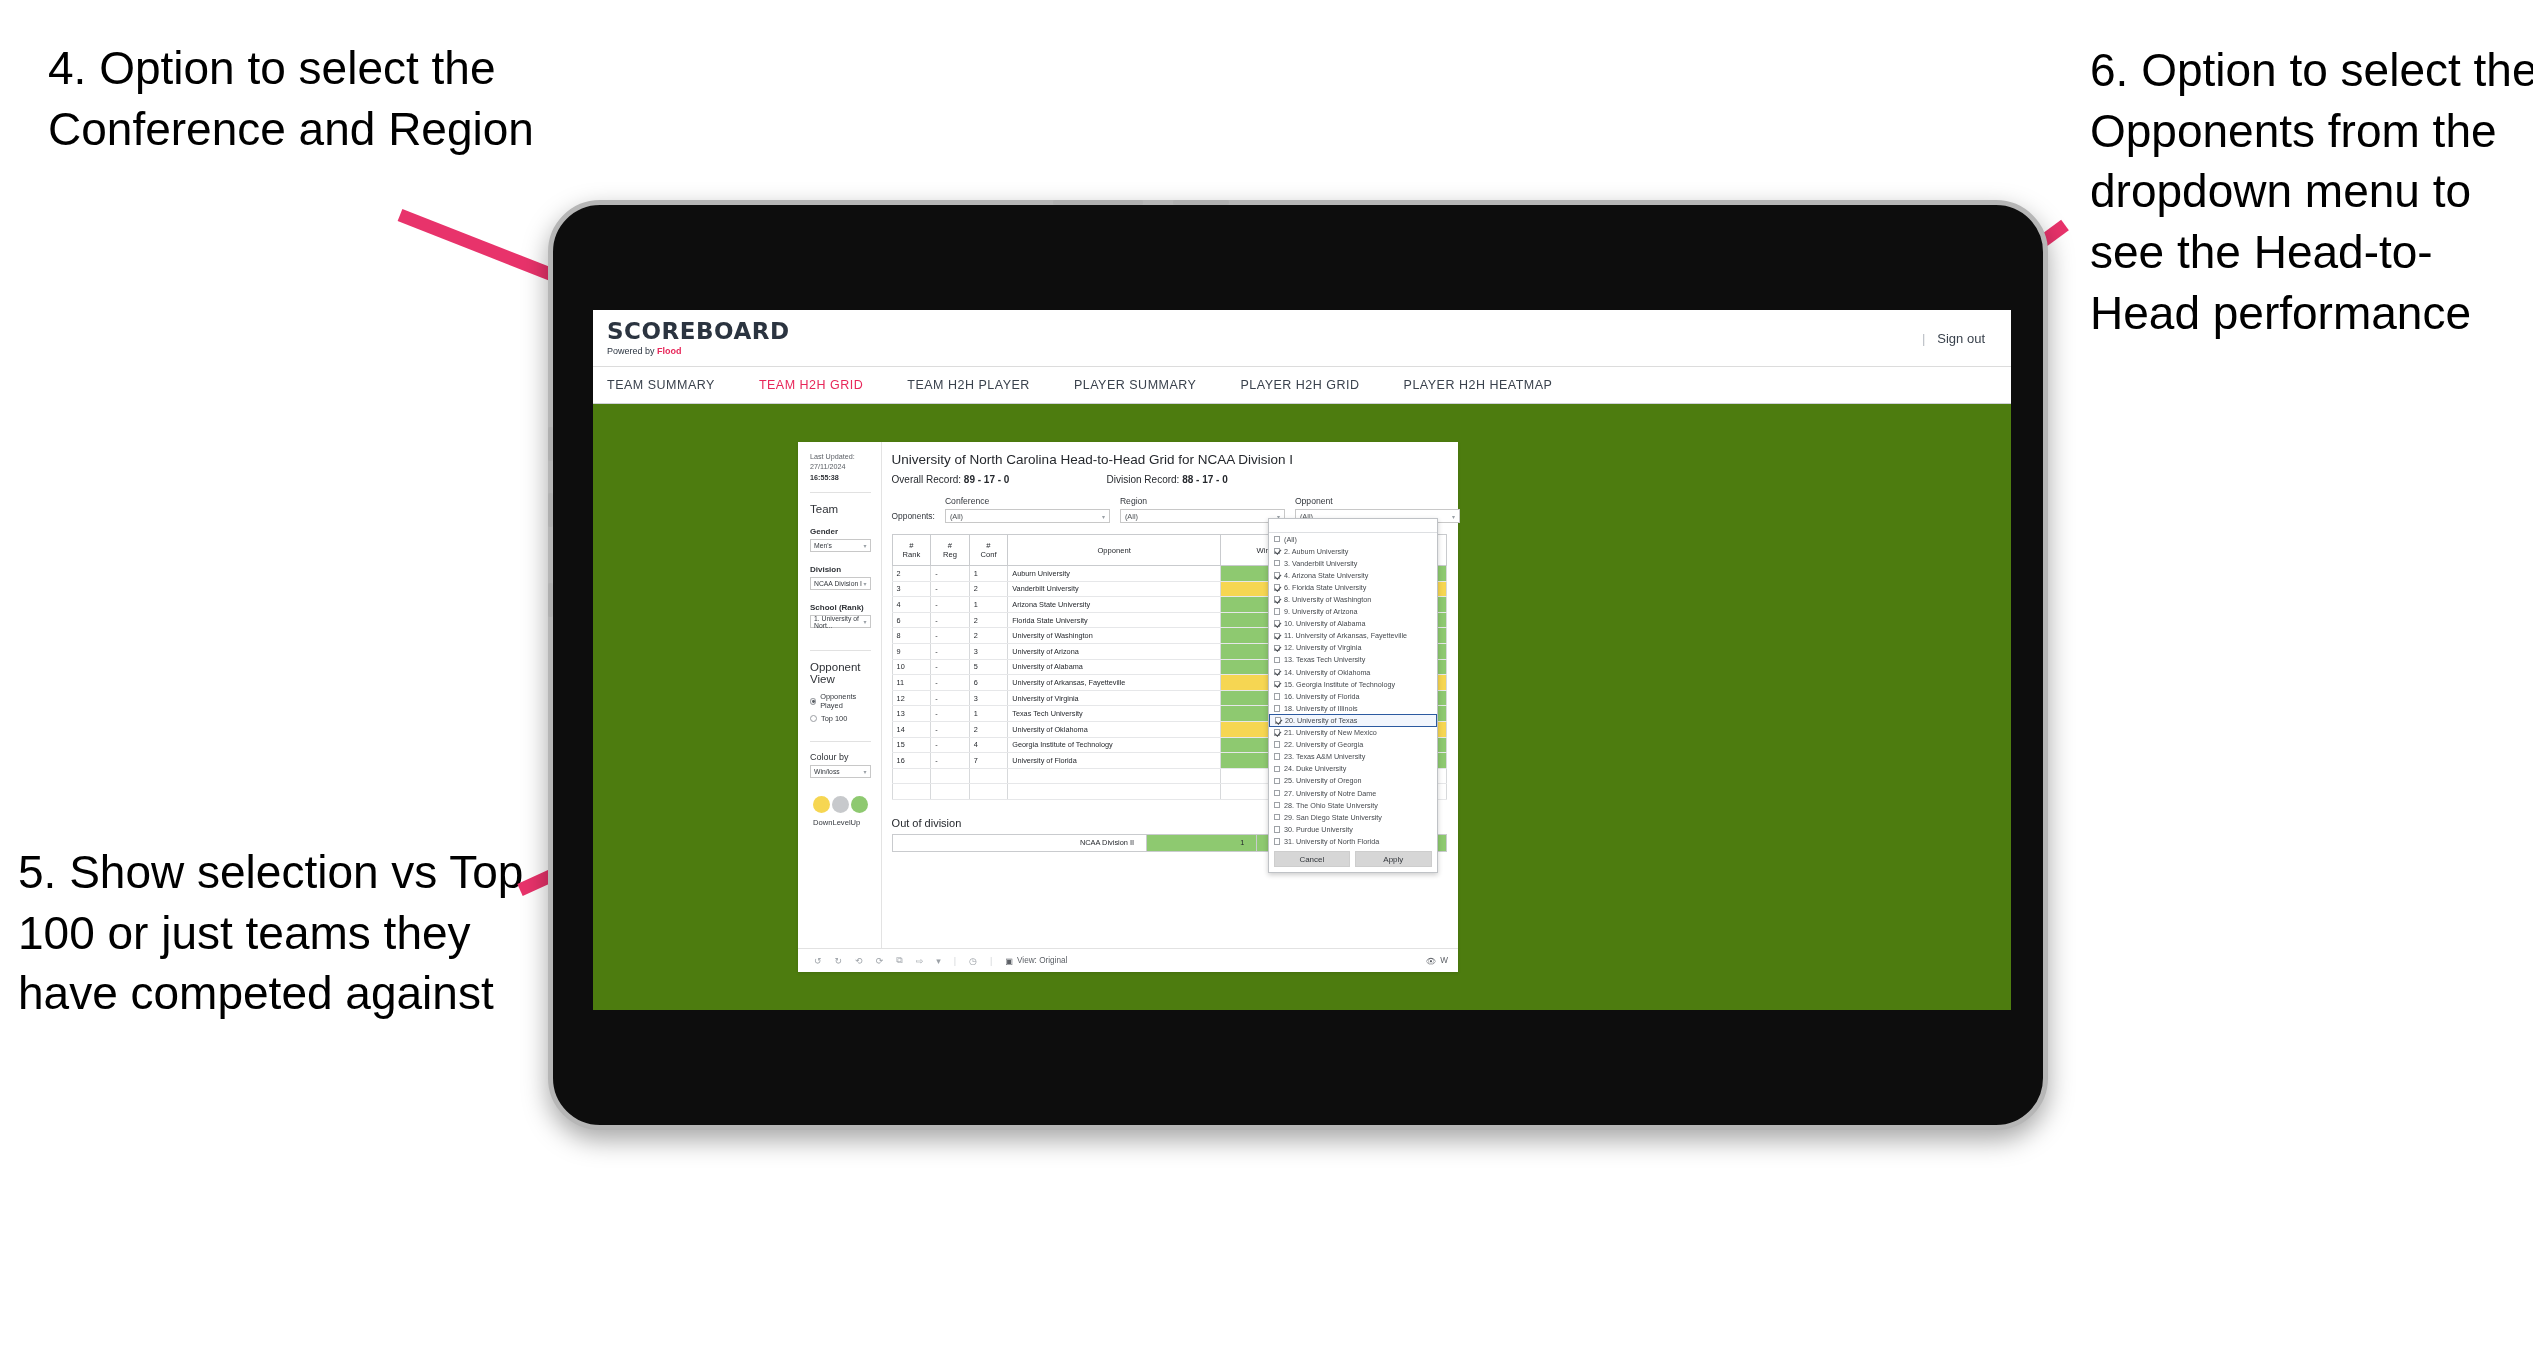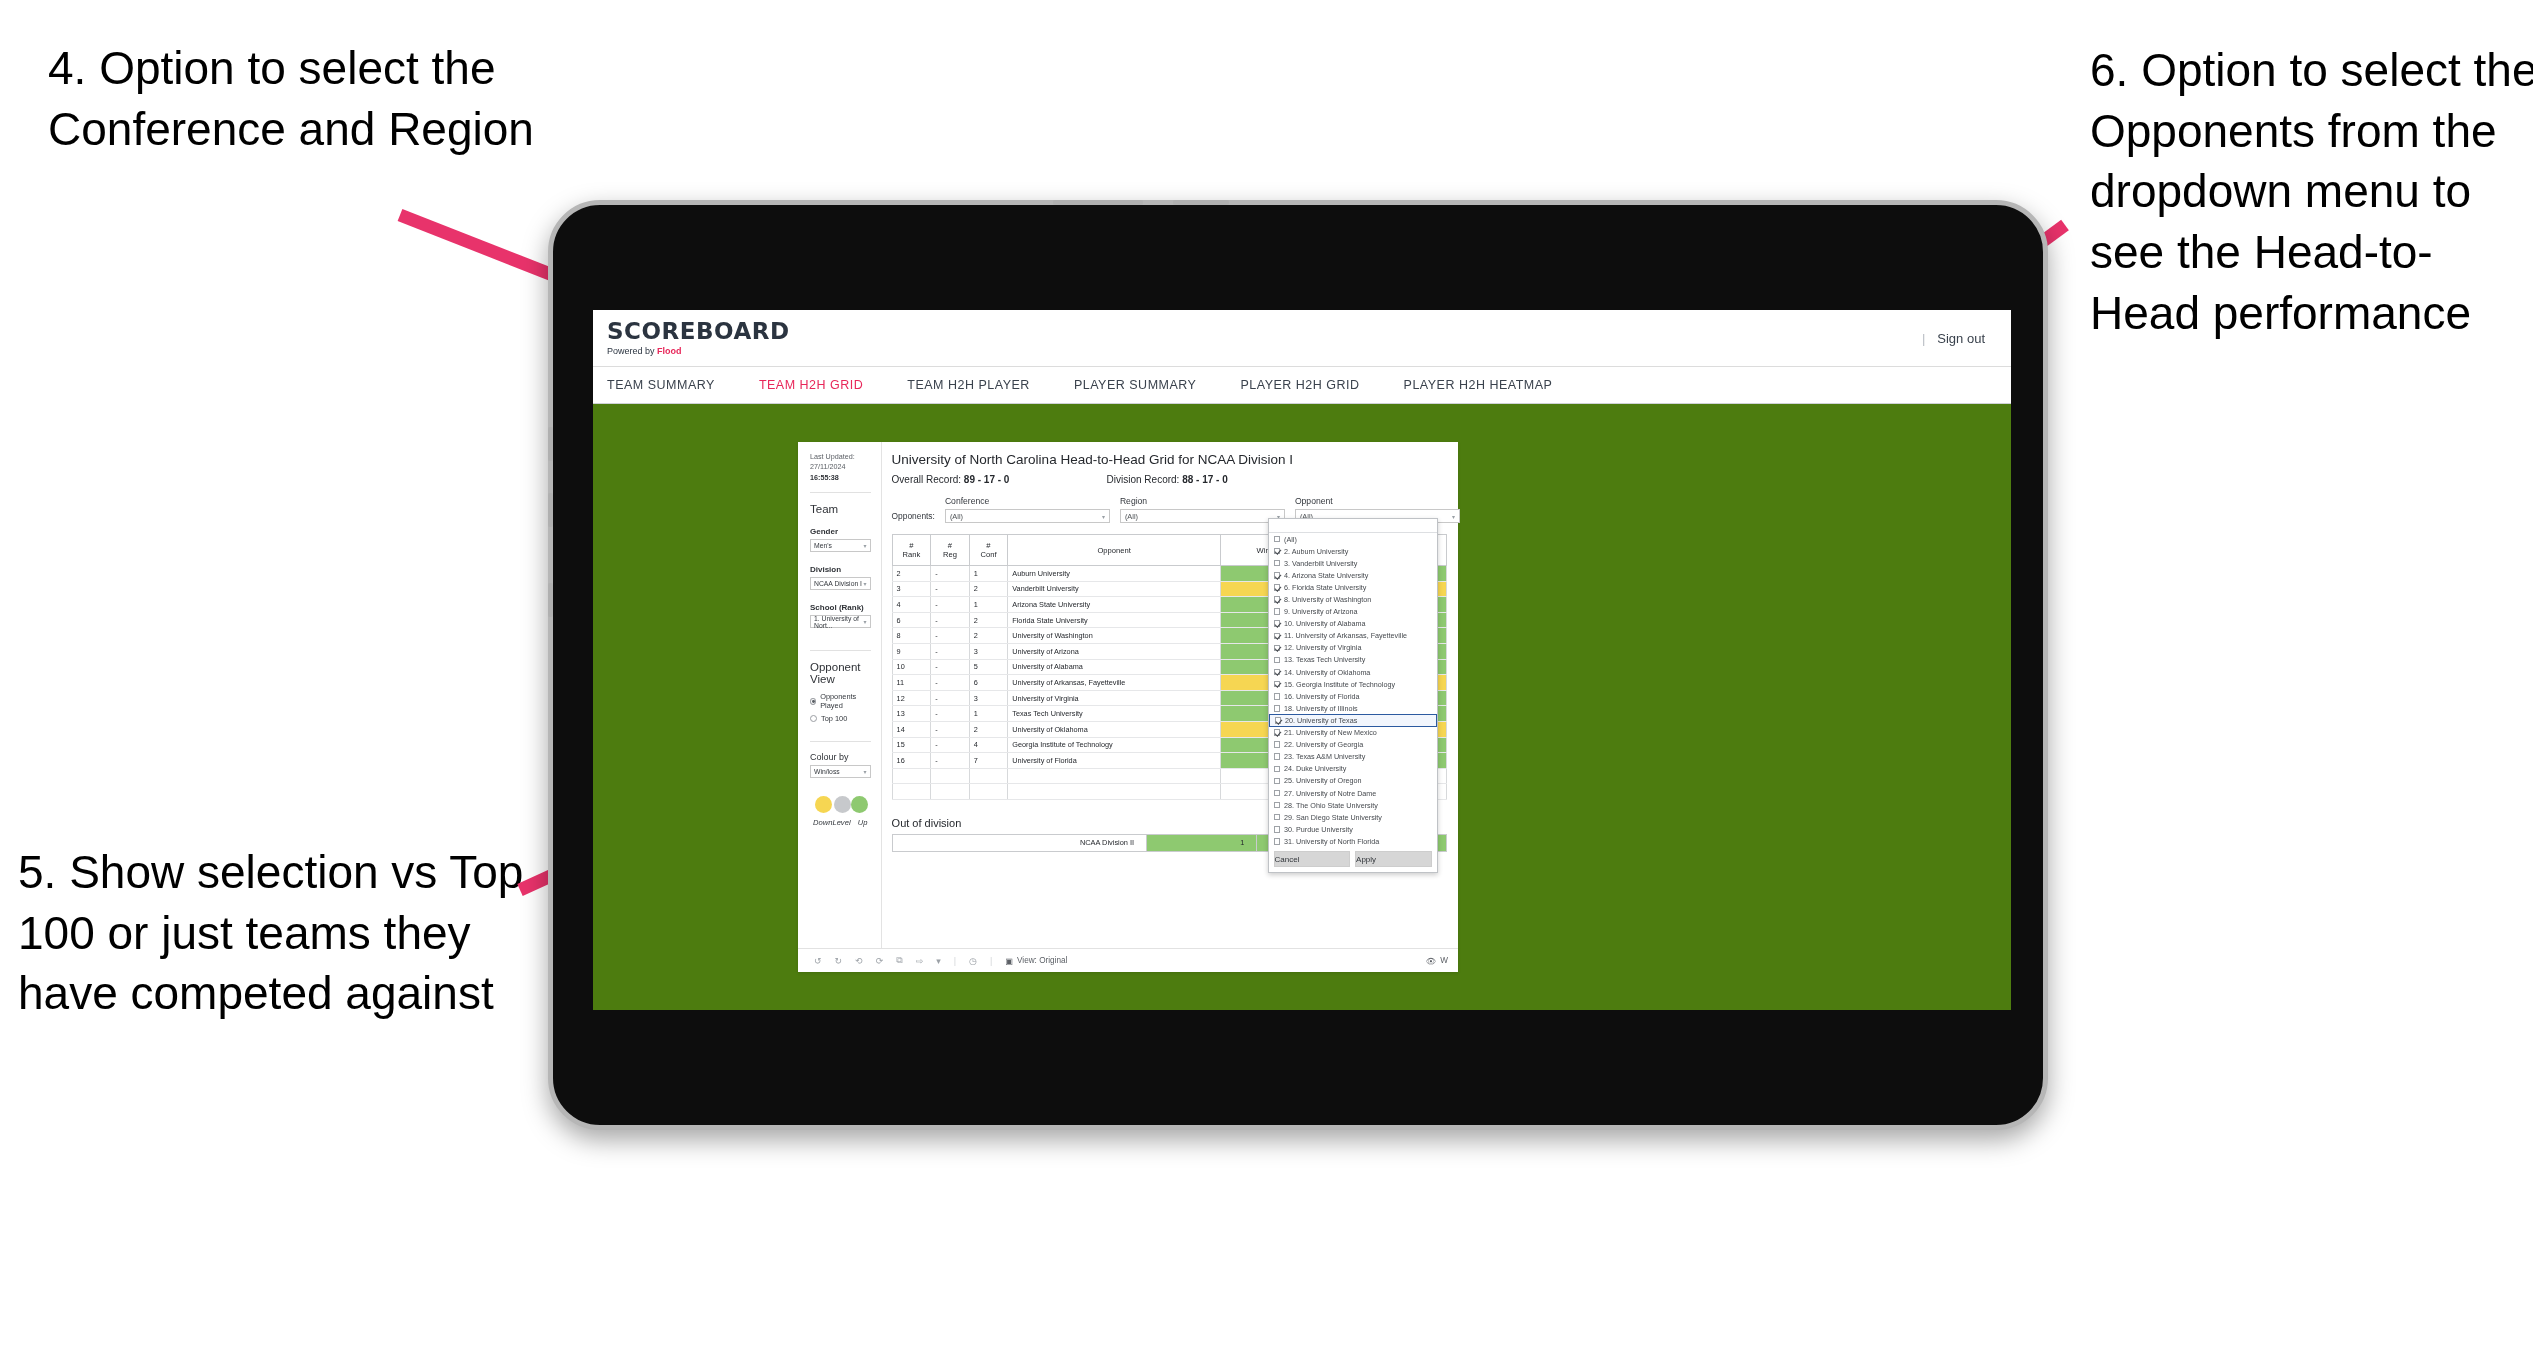--- a/index.html
+++ b/index.html
@@ -61,21 +61,21 @@
   .sec-title{font-size:11.5px;color:#2f3237;margin:0 0 12px;font-weight:400;}
   .fld{margin-bottom:13px;}
   .fld-label{font-size:8px;color:#2f3237;font-weight:700;margin-bottom:3px;}
   .sel{height:13px;border:1px solid #c8c8c8;background:#fff;display:flex;align-items:center;padding:0 3px;font-size:6.8px;color:#33373d;box-sizing:border-box;position:relative;}
   .sel .caret{margin-left:auto;font-size:6px;color:#9aa0a6;}
   .radio-row{display:flex;align-items:center;gap:4px;margin-bottom:4px;}
   .radio{width:7px;height:7px;border:1px solid #9b9ea3;border-radius:50%;background:#fff;position:relative;box-sizing:border-box;}
   .radio.on::after{content:"";position:absolute;left:1.3px;top:1.3px;width:2.8px;height:2.8px;border-radius:50%;background:#5b6066;}
   .radio-lb{font-size:7.4px;color:#33373d;}
   .legend{display:flex;justify-content:space-between;margin-top:18px;padding:0 3px;}
-  .legend .lg{display:flex;flex-direction:column;align-items:flex-end;gap:5px;font-style:italic;}
+  .legend .lg{display:flex;flex-direction:column;align-items:flex-start;gap:5px;}
   .dot{width:17px;height:17px;border-radius:50%;}
   .lg-lb{font-size:7.6px;color:#33373d;}
 
   
   .rightpanel{flex:1;padding:10px 0 0 10px;box-sizing:border-box;position:relative;}
   .vtitle{font-size:13.5px;color:#25282d;font-weight:400;}
   .records{display:flex;margin-top:7px;font-size:10px;color:#25282d;}
   .records .r1{width:215px;}
   .records b{font-weight:700;}
 
@@ -112,21 +112,21 @@
 
   
   .dropdown{position:absolute;left:386px;top:76px;width:168px;background:#fff;border:1px solid #bfc2c6;box-shadow:0 2px 5px rgba(0,0,0,.2);z-index:40;}
   .dd-search{height:13px;border-bottom:1px solid #dddfe2;}
   .dd-list{max-height:none;}
   .dd-item{display:flex;align-items:center;gap:4px;height:12.1px;padding:0 5px;font-size:7.2px;color:#45494e;box-sizing:border-box;}
   .dd-item .cb{width:6.5px;height:6.5px;border:1px solid #9ea2a7;background:#fff;box-sizing:border-box;flex:none;position:relative;}
   .dd-item .cb.on::after{content:"";position:absolute;left:1px;top:-0.5px;width:2.6px;height:5px;border:solid #45494e;border-width:0 1px 1px 0;transform:rotate(42deg);}
   .dd-item.sel{outline:1.4px solid #2c5aa0;outline-offset:-1.4px;background:#f2f6fd;}
   .dd-actions{display:flex;gap:5px;padding:4px 5px 5px;}
-  .dd-actions .b{flex:1;background:#d6d6d6;text-align:left;font-size:8px;color:#32363b;padding:2.5px 0;cursor:pointer;border:1px solid #cdcdcd;}
+  .dd-actions .b{flex:1;background:#d6d6d6;text-align:center;font-size:8px;color:#32363b;padding:2.5px 0;cursor:pointer;border:1px solid #cdcdcd;}
 </style>
 </head>
 <body>
 
 <div class="callout" id="callout-4">4. Option to select the Conference and Region</div>
 <div class="callout" id="callout-5">5. Show selection vs Top 100 or just teams they have competed against</div>
 <div class="callout" id="callout-6">6. Option to select the Opponents from the dropdown menu to see the Head-to-Head performance</div>
 
 <svg class="arrow" style="left:0;top:0;" width="2533" height="1363" viewBox="0 0 2533 1363">
   <defs>

